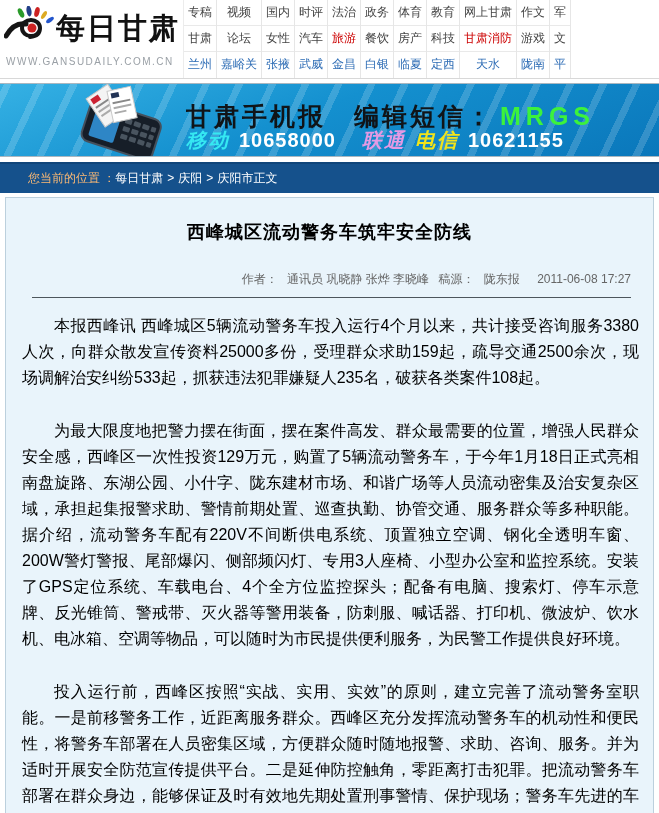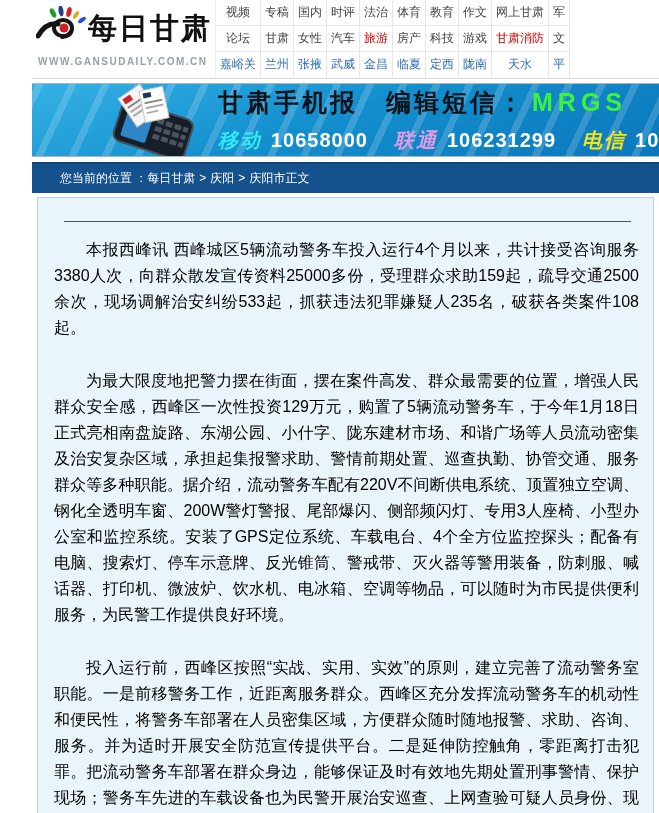--- a/index.html
+++ b/index.html
@@ -1,58 +1,58 @@
 <!DOCTYPE html>
 <html style="--nav_link: #444444; --nav_highlight: #cc0000; --nav_city: #2d6cb5; --banner_code_green: #3cf23c; --carrier_mobile: #35e8f2; --carrier_unicom: #e49ae4; --carrier_telecom: #f2e41a; --breadcrumb_bg: #15518c; --content_bg: #e9f4fb;"><head>
 <meta charset="utf-8">
 <style>
   * { box-sizing: border-box; }
   html,body { margin:0; padding:0; }
   body { font-family: "Liberation Sans", "DejaVu Sans", sans-serif; background:#fff; }
-  .page { width:659px; height:813px; overflow:hidden; background:#fff; position:relative;padding-left:32px; }
+  .page { width:659px; height:813px; overflow:hidden; background:#fff; position:relative; }
 
   
   .site-header { height:79px; display:flex; border-bottom:1px solid #d8d8d8; background:#fff; }
   .logo-block { width:183px; flex:0 0 183px; padding:6px 2px 0 4px; }
   .logo-row { display:flex; align-items:center; }
   .logo-title { font-size:29px; font-weight:bold; color:#111; letter-spacing:2px; line-height:1; margin-left:2px; white-space:nowrap; }
-  .logo-url { font-size:10px; color:#9aa0a6; letter-spacing:1.5px; margin-top:6px; margin-left:2px; white-space:nowrap;font-weight:bold; }
+  .logo-url { font-size:10px; color:#9aa0a6; letter-spacing:1.5px; margin-top:6px; margin-left:2px; white-space:nowrap; }
 
   .nav-grid { flex:1; display:flex; overflow:hidden; border-left:1px solid #ececec; }
   .nav-col { display:flex; flex-direction:column; flex:0 0 auto; border-right:1px solid #e6e6e6; }
   .nav-cell { height:26px; line-height:25px; padding:0 4px; font-size:12px; text-align:center;
               color:var(--nav_link); white-space:nowrap; cursor:pointer; }
   .nav-cell.r1, .nav-cell.r2 { border-bottom:1px solid #e9e9e9; }
   .nav-cell.hl { color:var(--nav_highlight); }
   .nav-cell.city { color:var(--nav_city); }
 
   
   .banner { height:74px; margin-top:4px; position:relative; overflow:hidden;
             border-top:1px solid #aab7c0; border-bottom:1px solid #aab7c0;
             background:linear-gradient(160deg,#35b1e4 0%, #1490cf 45%, #0a77bb 100%); }
   .banner::before { content:""; position:absolute; inset:-20px;
             background:repeating-linear-gradient(115deg, rgba(255,255,255,.17) 0 7px, rgba(255,255,255,0) 7px 30px);
             pointer-events:none; }
   .banner-graphic { position:absolute; left:52px; top:0; }
-  .b-line1 { position:absolute; left:186px; top:2px; font-size:25px; font-weight:bold; color:#101418;
+  .b-line1 { position:absolute; left:186px; top:16px; font-size:25px; font-weight:bold; color:#101418;
              letter-spacing:3px; white-space:nowrap; }
   .b-code { color:var(--banner_code_green); letter-spacing:5px; margin-left:6px; }
   .b-line2 { position:absolute; left:148px; top:43px; font-size:20px; font-weight:bold; color:#fff;
              white-space:nowrap; display:flex; align-items:baseline; }
   .carrier-name { font-style:italic; margin-right:9px; letter-spacing:2px; }
   .carrier-number { color:#fff; margin-right:26px; letter-spacing:1px; }
   .carrier-name.c0 { color:var(--carrier_mobile);margin-left:38px; }
   .carrier-name.c1 { color:var(--carrier_unicom); }
   .carrier-name.c2 { color:var(--carrier_telecom); }
 
   
   .breadcrumb { height:31px; margin-top:5px; background:var(--breadcrumb_bg);
                 border-top:2px solid #10457a; color:#fff; font-size:12px; line-height:29px;
                 padding-left:28px; white-space:nowrap; }
-  .crumb-label { color:#ffffff; }
+  .crumb-label { color:#fdba74; }
   .crumb-link { color:#fff; text-decoration:none; cursor:pointer; }
   .crumb-sep { margin:0 4px; }
   .crumb-current { margin-left:0; }
 
   
   .content { margin:4px 5px 0; border:1px solid #bcd0dd; background:var(--content_bg);
              min-height:612px; padding:14px 8px 0; }
   .article-title { text-align:center; font-size:18px; font-weight:bold; color:#000;
                    margin:8px 0 0; letter-spacing:1px; }
   .byline { text-align:right; color:#666; font-size:12px; margin:27px 14px 0; white-space:nowrap; }
@@ -79,63 +79,68 @@
           <path d="M2 30 Q10 16 22 18" fill="none" stroke="#151515" stroke-width="5" stroke-linecap="round"></path>
           <path d="M36 22 a9 8 0 1 1 -9 -8 a9 8 0 0 1 9 8 q0 8 -10 9" fill="none" stroke="#151515" stroke-width="4" stroke-linecap="round"></path>
           <circle cx="28" cy="22" r="4.5" fill="#cc2222"></circle>
         </svg>
         <span class="logo-title">每日甘肃</span>
       </div>
       <div class="logo-url">WWW.GANSUDAILY.COM.CN</div>
     </div>
     <nav class="nav-grid" id="nav-grid">
         <div class="nav-col">
+          <span class="nav-cell r1">专稿</span>
+          <span class="nav-cell r2">甘肃</span>
+          <span class="nav-cell city">兰州</span>
+        </div>
+        <div class="nav-col">
           <span class="nav-cell r1">视频</span>
           <span class="nav-cell r2">论坛</span>
           <span class="nav-cell city">嘉峪关</span>
         </div>
         <div class="nav-col">
-          <span class="nav-cell r1">专稿</span>
-          <span class="nav-cell r2">甘肃</span>
-          <span class="nav-cell city">兰州</span>
-        </div>
-        <div class="nav-col">
           <span class="nav-cell r1">国内</span>
           <span class="nav-cell r2">女性</span>
           <span class="nav-cell city">张掖</span>
         </div>
         <div class="nav-col">
           <span class="nav-cell r1">时评</span>
           <span class="nav-cell r2">汽车</span>
           <span class="nav-cell city">武威</span>
         </div>
         <div class="nav-col">
           <span class="nav-cell r1">法治</span>
           <span class="nav-cell r2 hl">旅游</span>
           <span class="nav-cell city">金昌</span>
         </div>
         <div class="nav-col">
+          <span class="nav-cell r1">政务</span>
+          <span class="nav-cell r2">餐饮</span>
+          <span class="nav-cell city">白银</span>
+        </div>
+        <div class="nav-col">
           <span class="nav-cell r1">体育</span>
           <span class="nav-cell r2">房产</span>
           <span class="nav-cell city">临夏</span>
         </div>
         <div class="nav-col">
           <span class="nav-cell r1">教育</span>
           <span class="nav-cell r2">科技</span>
           <span class="nav-cell city">定西</span>
         </div>
         <div class="nav-col">
+          <span class="nav-cell r1">网上甘肃</span>
+          <span class="nav-cell r2 hl">甘肃消防</span>
+          <span class="nav-cell city">天水</span>
+        </div>
+        <div class="nav-col">
           <span class="nav-cell r1">作文</span>
           <span class="nav-cell r2">游戏</span>
           <span class="nav-cell city">陇南</span>
-        </div>
-        <div class="nav-col">
-          <span class="nav-cell r1">网上甘肃</span>
-          <span class="nav-cell r2 hl">甘肃消防</span>
-          <span class="nav-cell city">天水</span>
         </div>
         <div class="nav-col">
           <span class="nav-cell r1">军</span>
           <span class="nav-cell r2">文</span>
           <span class="nav-cell city">平</span>
         </div>
       </nav>
   </header>
 
   <div class="banner">
@@ -171,31 +176,38 @@
         <rect x="61" y="16" width="18" height="2" fill="#888"></rect>
         <rect x="61" y="21" width="18" height="2" fill="#aaa"></rect>
         <rect x="61" y="26" width="12" height="2" fill="#aaa"></rect>
       </g>
     </svg>
     <div class="b-line1"><span>甘肃手机报</span>　<span>编辑短信：</span><span class="b-code">MRGS</span></div>
     <div class="b-line2" id="carrier-line">
         <span class="carrier-name c0">移动</span>
         <span class="carrier-number">10658000</span>
         <span class="carrier-name c1">联通</span>
-        <span class="carrier-number">106231299</span>
         <span class="carrier-name c2">电信</span>
         <span class="carrier-number">10621155</span>
       </div>
   </div>
 
   <div class="breadcrumb">
     <span class="crumb-label">您当前的位置 ：</span><span id="crumb-links"><a class="crumb-link">每日甘肃</a><span class="crumb-sep">&gt;</span><a class="crumb-link">庆阳</a><span class="crumb-sep">&gt;</span><a class="crumb-link">庆阳市</a></span><span class="crumb-current">正文</span>
   </div>
 
   <main class="content">
+    <h1 class="article-title">西峰城区流动警务车筑牢安全防线</h1>
+    <div class="byline">
+      <span>作者：</span>
+      <span>通讯员 巩晓静 张烨 李晓峰</span>
+      <span>稿源：</span>
+      <span>陇东报</span>
+      <span class="bl-date">2011-06-08 17:27</span>
+    </div>
     <hr class="rule">
     <div id="paragraphs">
         <p class="para">本报西峰讯 西峰城区5辆流动警务车投入运行4个月以来，共计接受咨询服务3380人次，向群众散发宣传资料25000多份，受理群众求助159起，疏导交通2500余次，现场调解治安纠纷533起，抓获违法犯罪嫌疑人235名，破获各类案件108起。</p>
         <p class="para">为最大限度地把警力摆在街面，摆在案件高发、群众最需要的位置，增强人民群众安全感，西峰区一次性投资129万元，购置了5辆流动警务车，于今年1月18日正式亮相南盘旋路、东湖公园、小什字、陇东建材市场、和谐广场等人员流动密集及治安复杂区域，承担起集报警求助、警情前期处置、巡查执勤、协管交通、服务群众等多种职能。据介绍，流动警务车配有220V不间断供电系统、顶置独立空调、钢化全透明车窗、200W警灯警报、尾部爆闪、侧部频闪灯、专用3人座椅、小型办公室和监控系统。安装了GPS定位系统、车载电台、4个全方位监控探头；配备有电脑、搜索灯、停车示意牌、反光锥筒、警戒带、灭火器等警用装备，防刺服、喊话器、打印机、微波炉、饮水机、电冰箱、空调等物品，可以随时为市民提供便利服务，为民警工作提供良好环境。</p>
         <p class="para">投入运行前，西峰区按照“实战、实用、实效”的原则，建立完善了流动警务室职能。一是前移警务工作，近距离服务群众。西峰区充分发挥流动警务车的机动性和便民性，将警务车部署在人员密集区域，方便群众随时随地报警、求助、咨询、服务。并为适时开展安全防范宣传提供平台。二是延伸防控触角，零距离打击犯罪。把流动警务车部署在群众身边，能够保证及时有效地先期处置刑事警情、保护现场；警务车先进的车载设备也为民警开展治安巡查、上网查验可疑人员身份、现场制作笔录，对各类违法犯罪嫌疑人进行初步调查提供了便利。三是拓展管理平台，全面掌控社会治安。流动警务车“无死角”的视频监控系统，能够帮助民警及时获取周边现场视频资料，掌握社情民意和治安动态；及时调解矛盾纠纷，预防各类案件发生；不定时进行的治安巡逻，有助于震慑各类违法犯罪。四是展示警察形象，争创人民群众满意。流动警务室作为群众身边的派出所，比传统派出所更贴近群众，也提高了街面的见警率，有助于增强群众安全感，树立西峰公安的新形象。五是方便民警工作，为群众提供便利。为民警打击违法犯罪、稳控区域治安，服务群众提供良好的工作平台。</p>
       </div>
   </main>
 
 </div>
 

